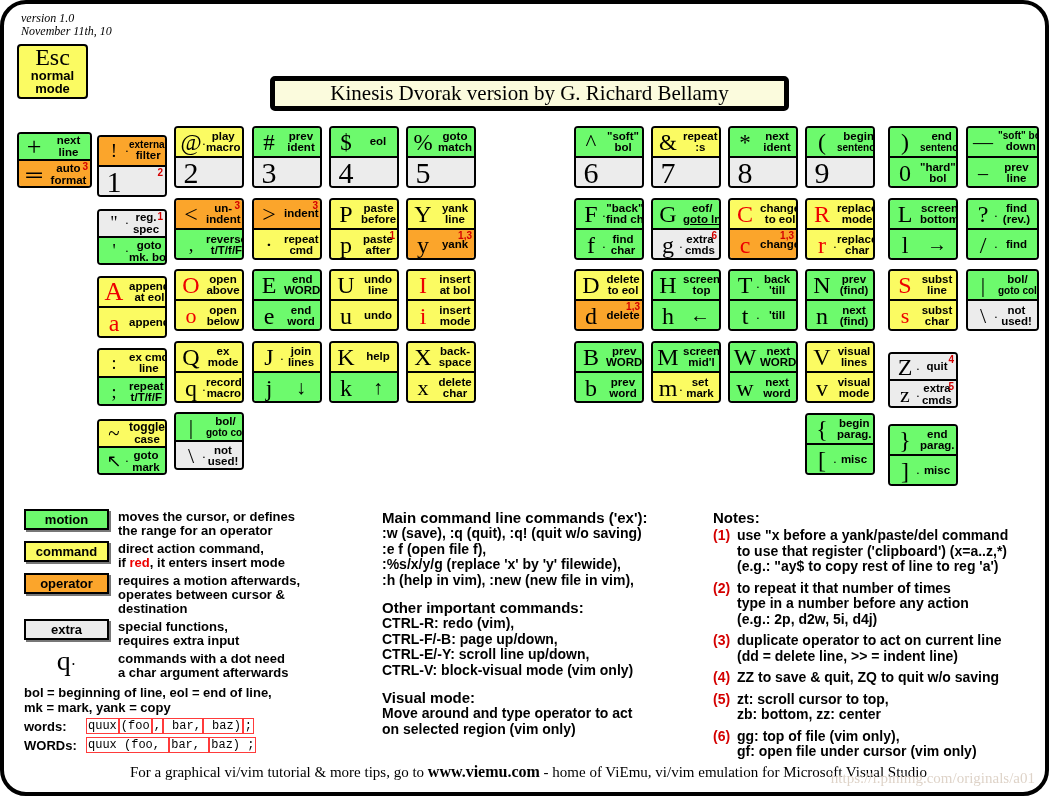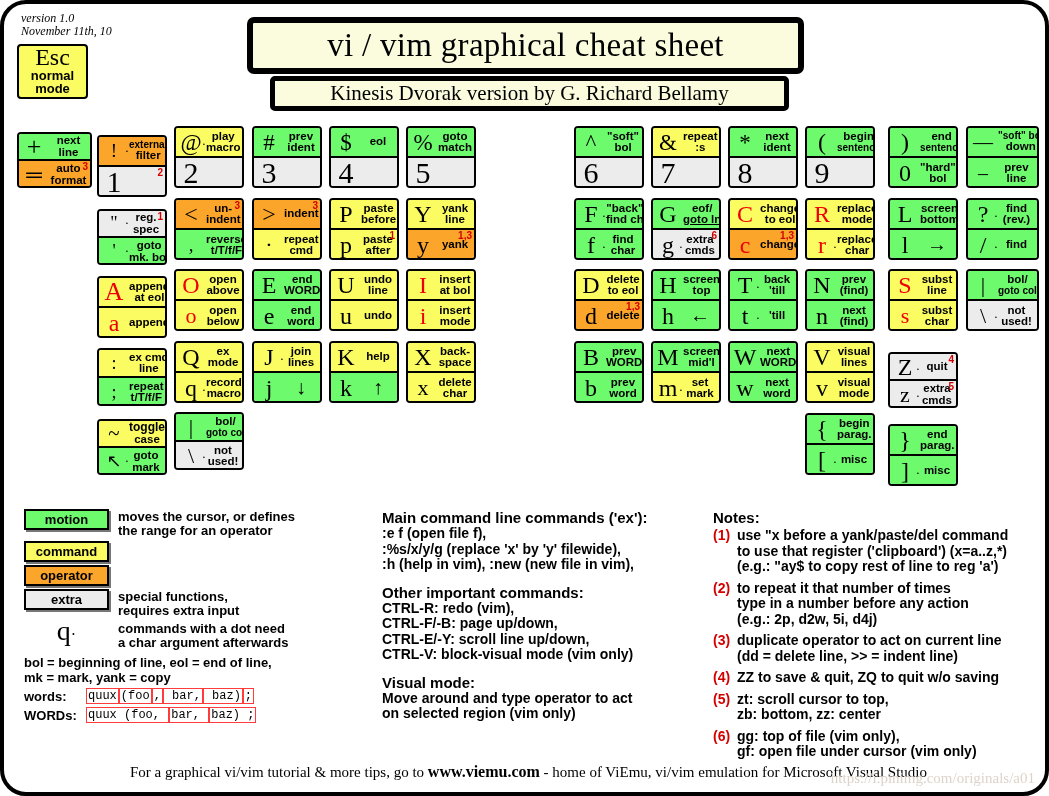--- a/index.html
+++ b/index.html
@@ -83,23 +83,20 @@
 </head>
 <body>
 
 <div id="sheet">
 
   <div class="version">
     <div>version 1.0</div>
     <div>November 11th, 10</div>
   </div>
 
-  <div class="title-box">
-    <span>vi / vim graphical cheat sheet</span>
-  </div>
   <div class="subtitle-box">
     <span>Kinesis Dvorak version by G. Richard Bellamy</span>
   </div>
 
   <div class="esckey">
     <div class="e1">Esc</div>
     <div class="e2">normal</div>
     <div class="e2">mode</div>
   </div>
 
@@ -845,23 +842,32 @@
   <div class="legend" id="legend">
       <div class="lg-row">
         <div class="lg-chip g">motion</div>
         <div class="lg-txt">
           <div>moves the cursor, or defines</div>
           <div>the range for an operator</div>
         </div>
       </div>
       <div class="lg-row">
         <div class="lg-chip y">command</div>
+        <div class="lg-txt">
+          <div>direct action command,</div>
+          <div>if <span class="red">red</span>, it enters insert mode</div>
+        </div>
       </div>
       <div class="lg-row">
         <div class="lg-chip o">operator</div>
+        <div class="lg-txt">
+          <div>requires a motion afterwards,</div>
+          <div>operates between cursor  &amp;</div>
+          <div>destination</div>
+        </div>
       </div>
       <div class="lg-row">
         <div class="lg-chip e">extra</div>
         <div class="lg-txt">
           <div>special functions,</div>
           <div>requires extra input</div>
         </div>
       </div>
       <div class="lg-row">
         <div class="qdot">q<span style="font-size: 16px;">·</span></div>
@@ -886,20 +892,21 @@
       <div class="wordrow">
         <div class="wl">WORDs:</div>
         <span class="wchunk">quux (foo, </span>
         <span class="wchunk">bar, </span>
         <span class="wchunk">baz) ;</span>
       </div>
     </div>
 
   <div class="col" id="middle-col" style="left:378px;top:505px;width:325px;">
       <h4>Main command line commands ('ex'):</h4>
+      <p>:w (save), :q (quit), :q! (quit w/o saving)</p>
       <p>:e f (open file f),</p>
       <p>:%s/x/y/g (replace 'x' by 'y' filewide),</p>
       <p>:h (help in vim), :new (new file in vim),</p>
       <div class="gap"></div>
       <h4>Other important commands:</h4>
       <p>CTRL-R: redo (vim),</p>
       <p>CTRL-F/-B: page up/down,</p>
       <p>CTRL-E/-Y: scroll line up/down,</p>
       <p>CTRL-V: block-visual mode (vim only)</p>
       <div class="gap"></div>

